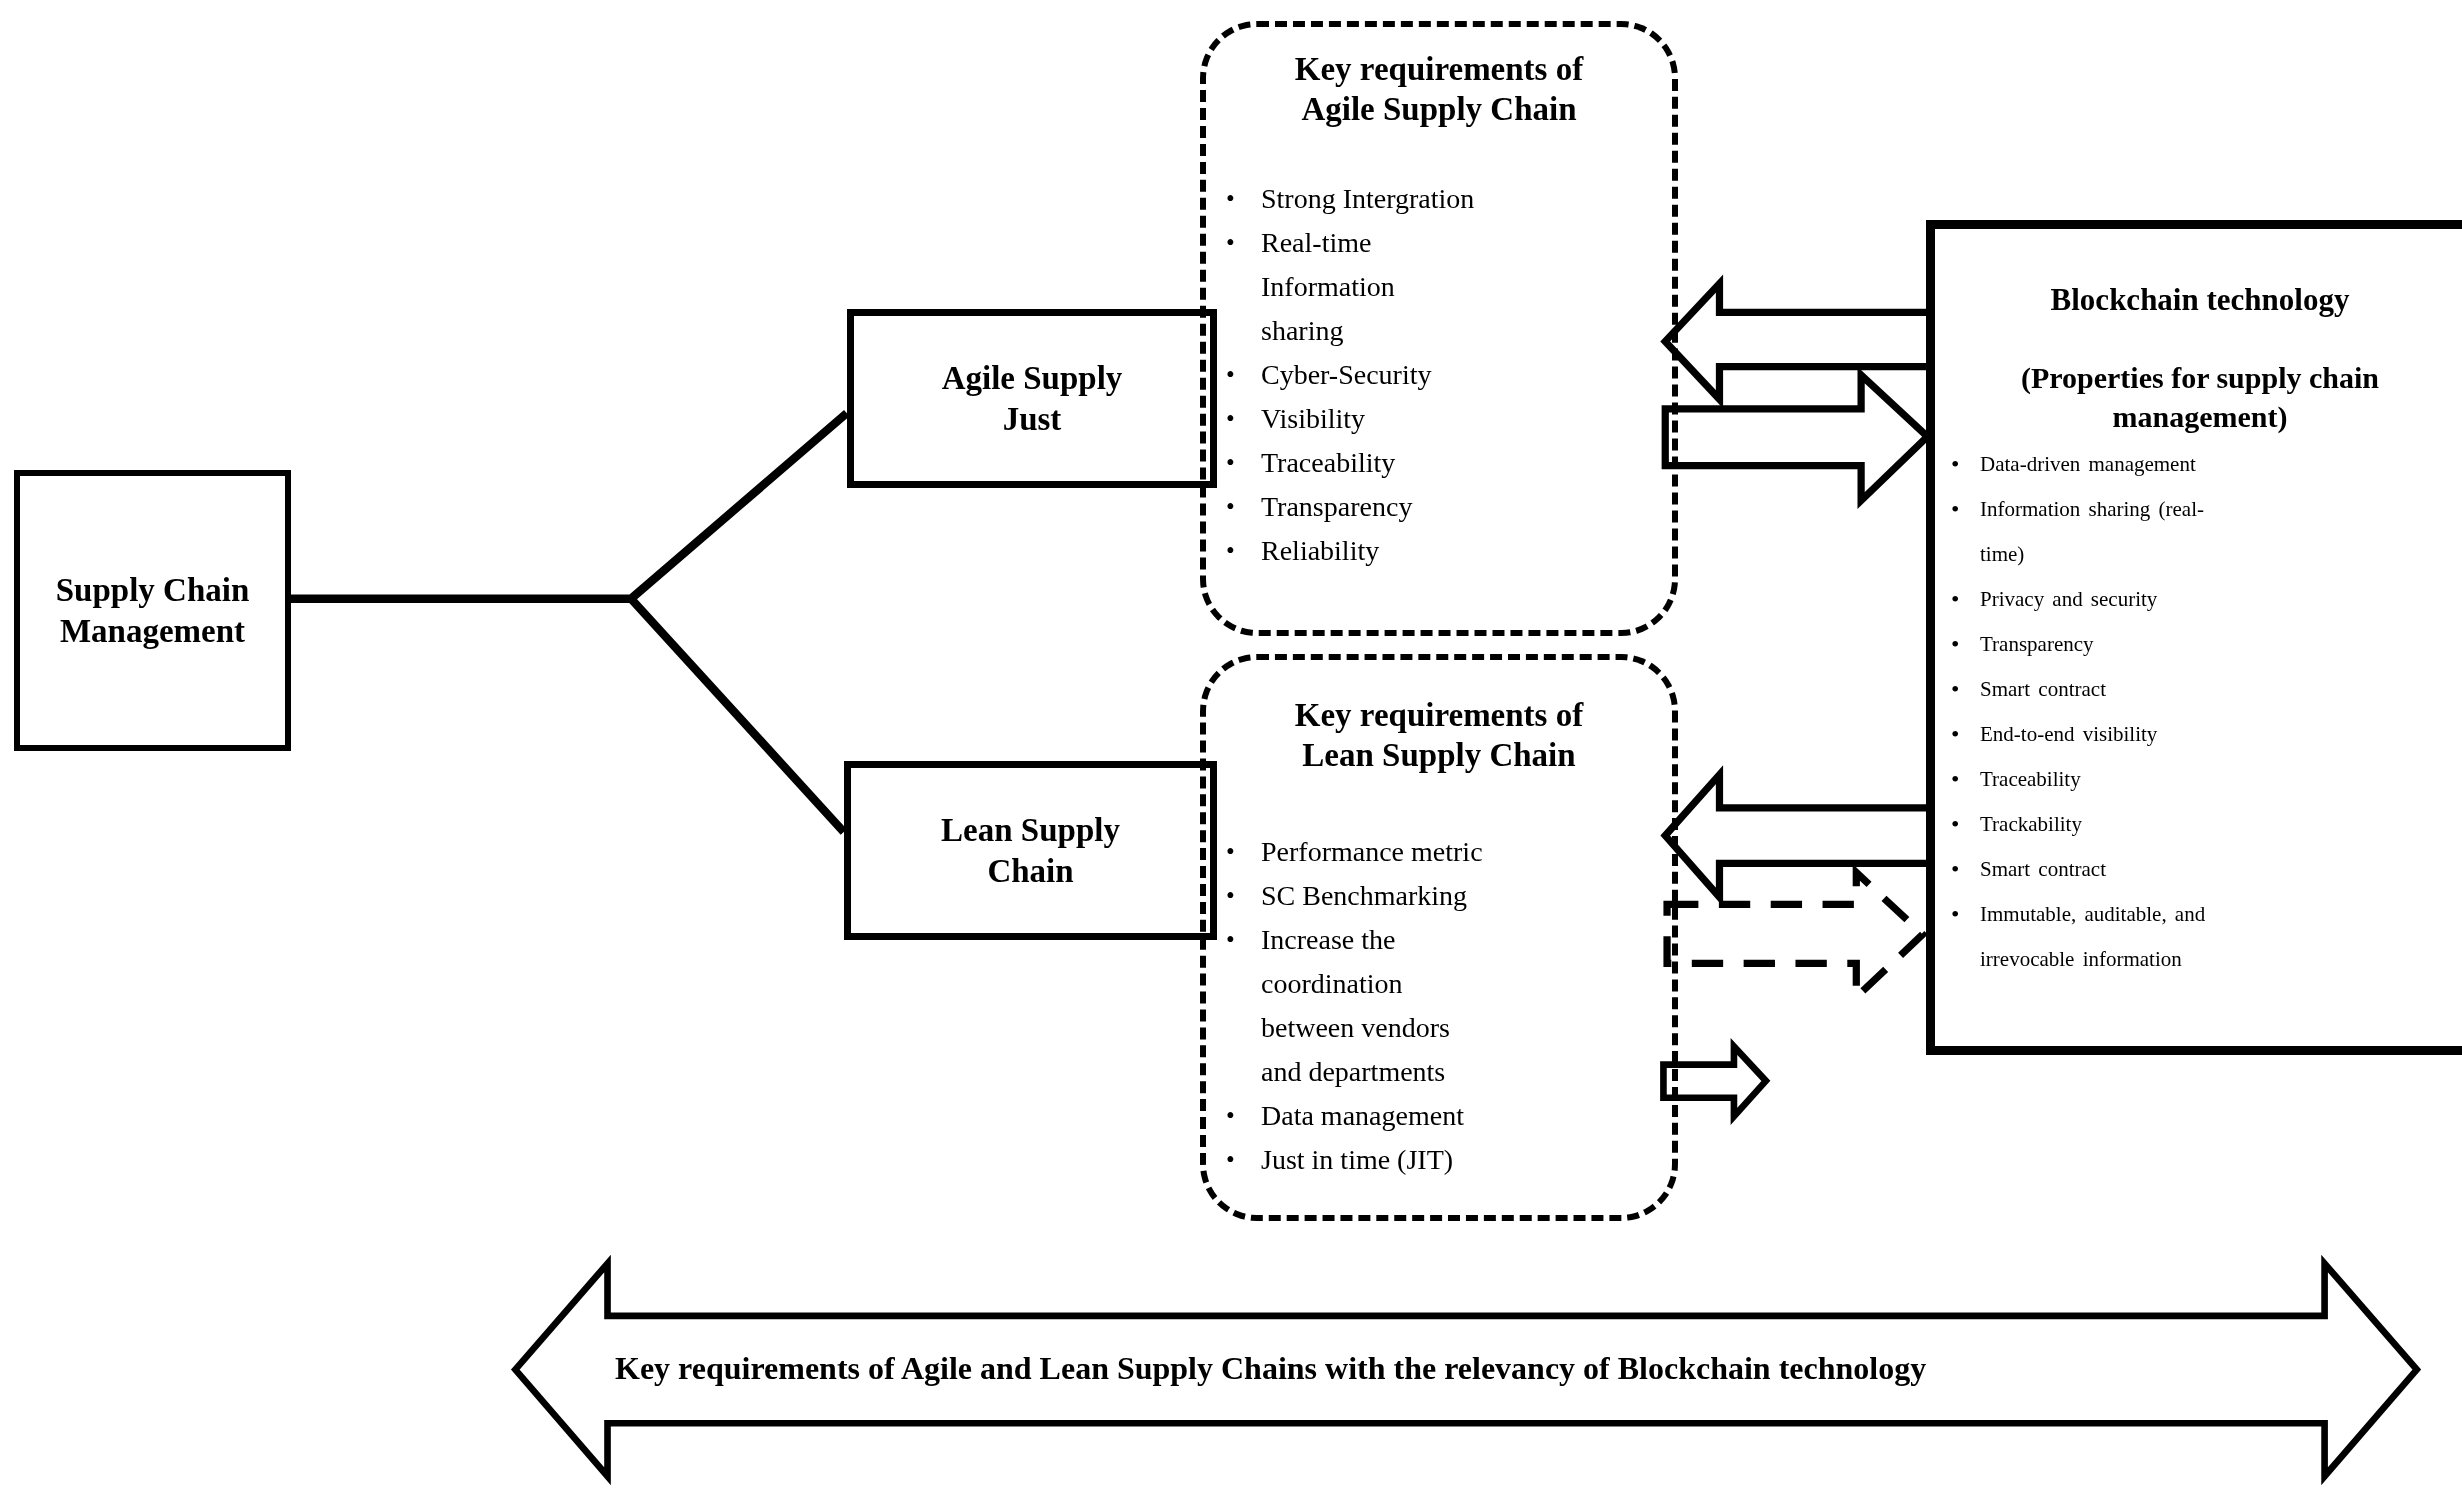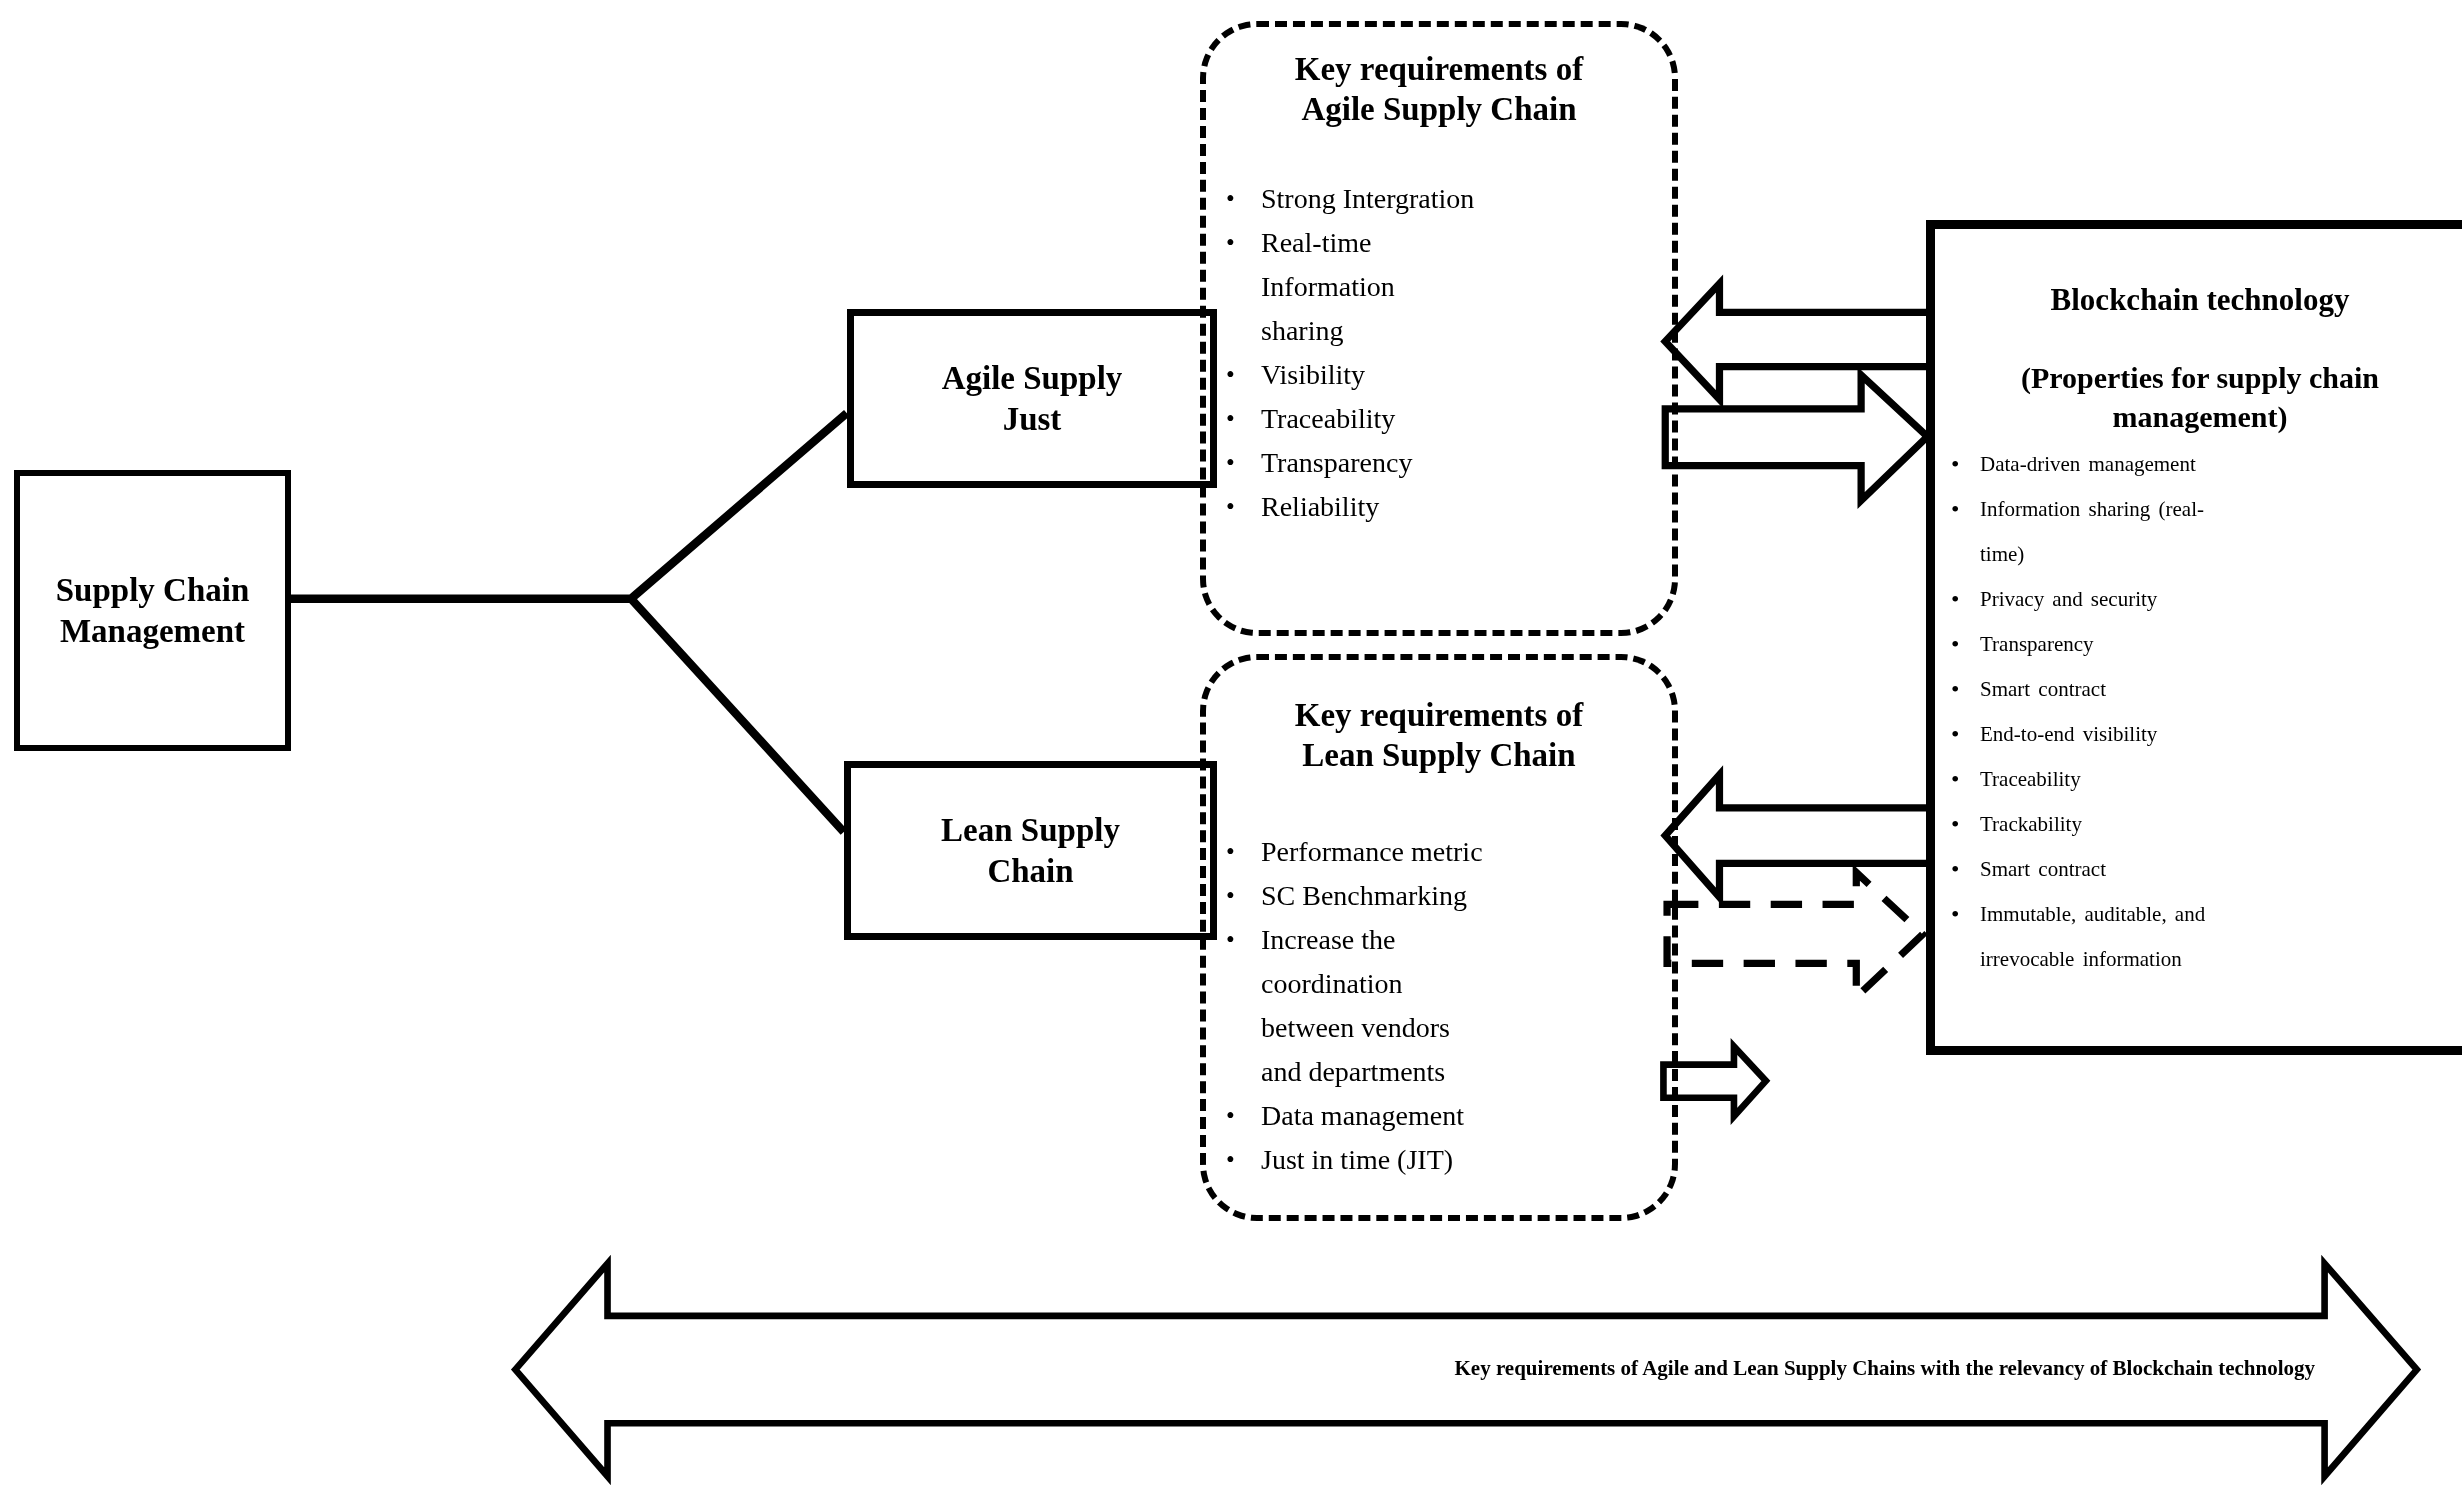--- a/index.html
+++ b/index.html
@@ -109,23 +109,23 @@
     left: -29px;
     top: 0;
     font-size: 24px;
   }
 
   #bottom-arrow-label {
     position: absolute;
     left: 615px;
     top: 1351px;
     width: 1700px;
-    text-align: right;
-    font-weight: bold;
-    font-size: 21px;
+    text-align: left;
+    font-weight: bold;
+    font-size: 32px;
     line-height: 35px;
   }
 </style>
 </head>
 <body>
 
 <div id="canvas">
 
   <svg id="connector-layer" viewBox="0 0 4085 2483" xmlns="http://www.w3.org/2000/svg">
 
@@ -160,20 +160,21 @@
   </div>
 
   <div id="agile-req" class="dashed-box">
     <div class="req-title">Key requirements of
 Agile Supply Chain</div>
     <ul class="req-list">
         <li>Strong Intergration</li>
         <li>Real-time
 Information
 sharing</li>
+        <li>Cyber-Security</li>
         <li>Visibility</li>
         <li>Traceability</li>
         <li>Transparency</li>
         <li>Reliability</li>
       </ul>
   </div>
 
   <div id="lean-req" class="dashed-box">
     <div class="req-title">Key requirements of
 Lean Supply Chain</div>

